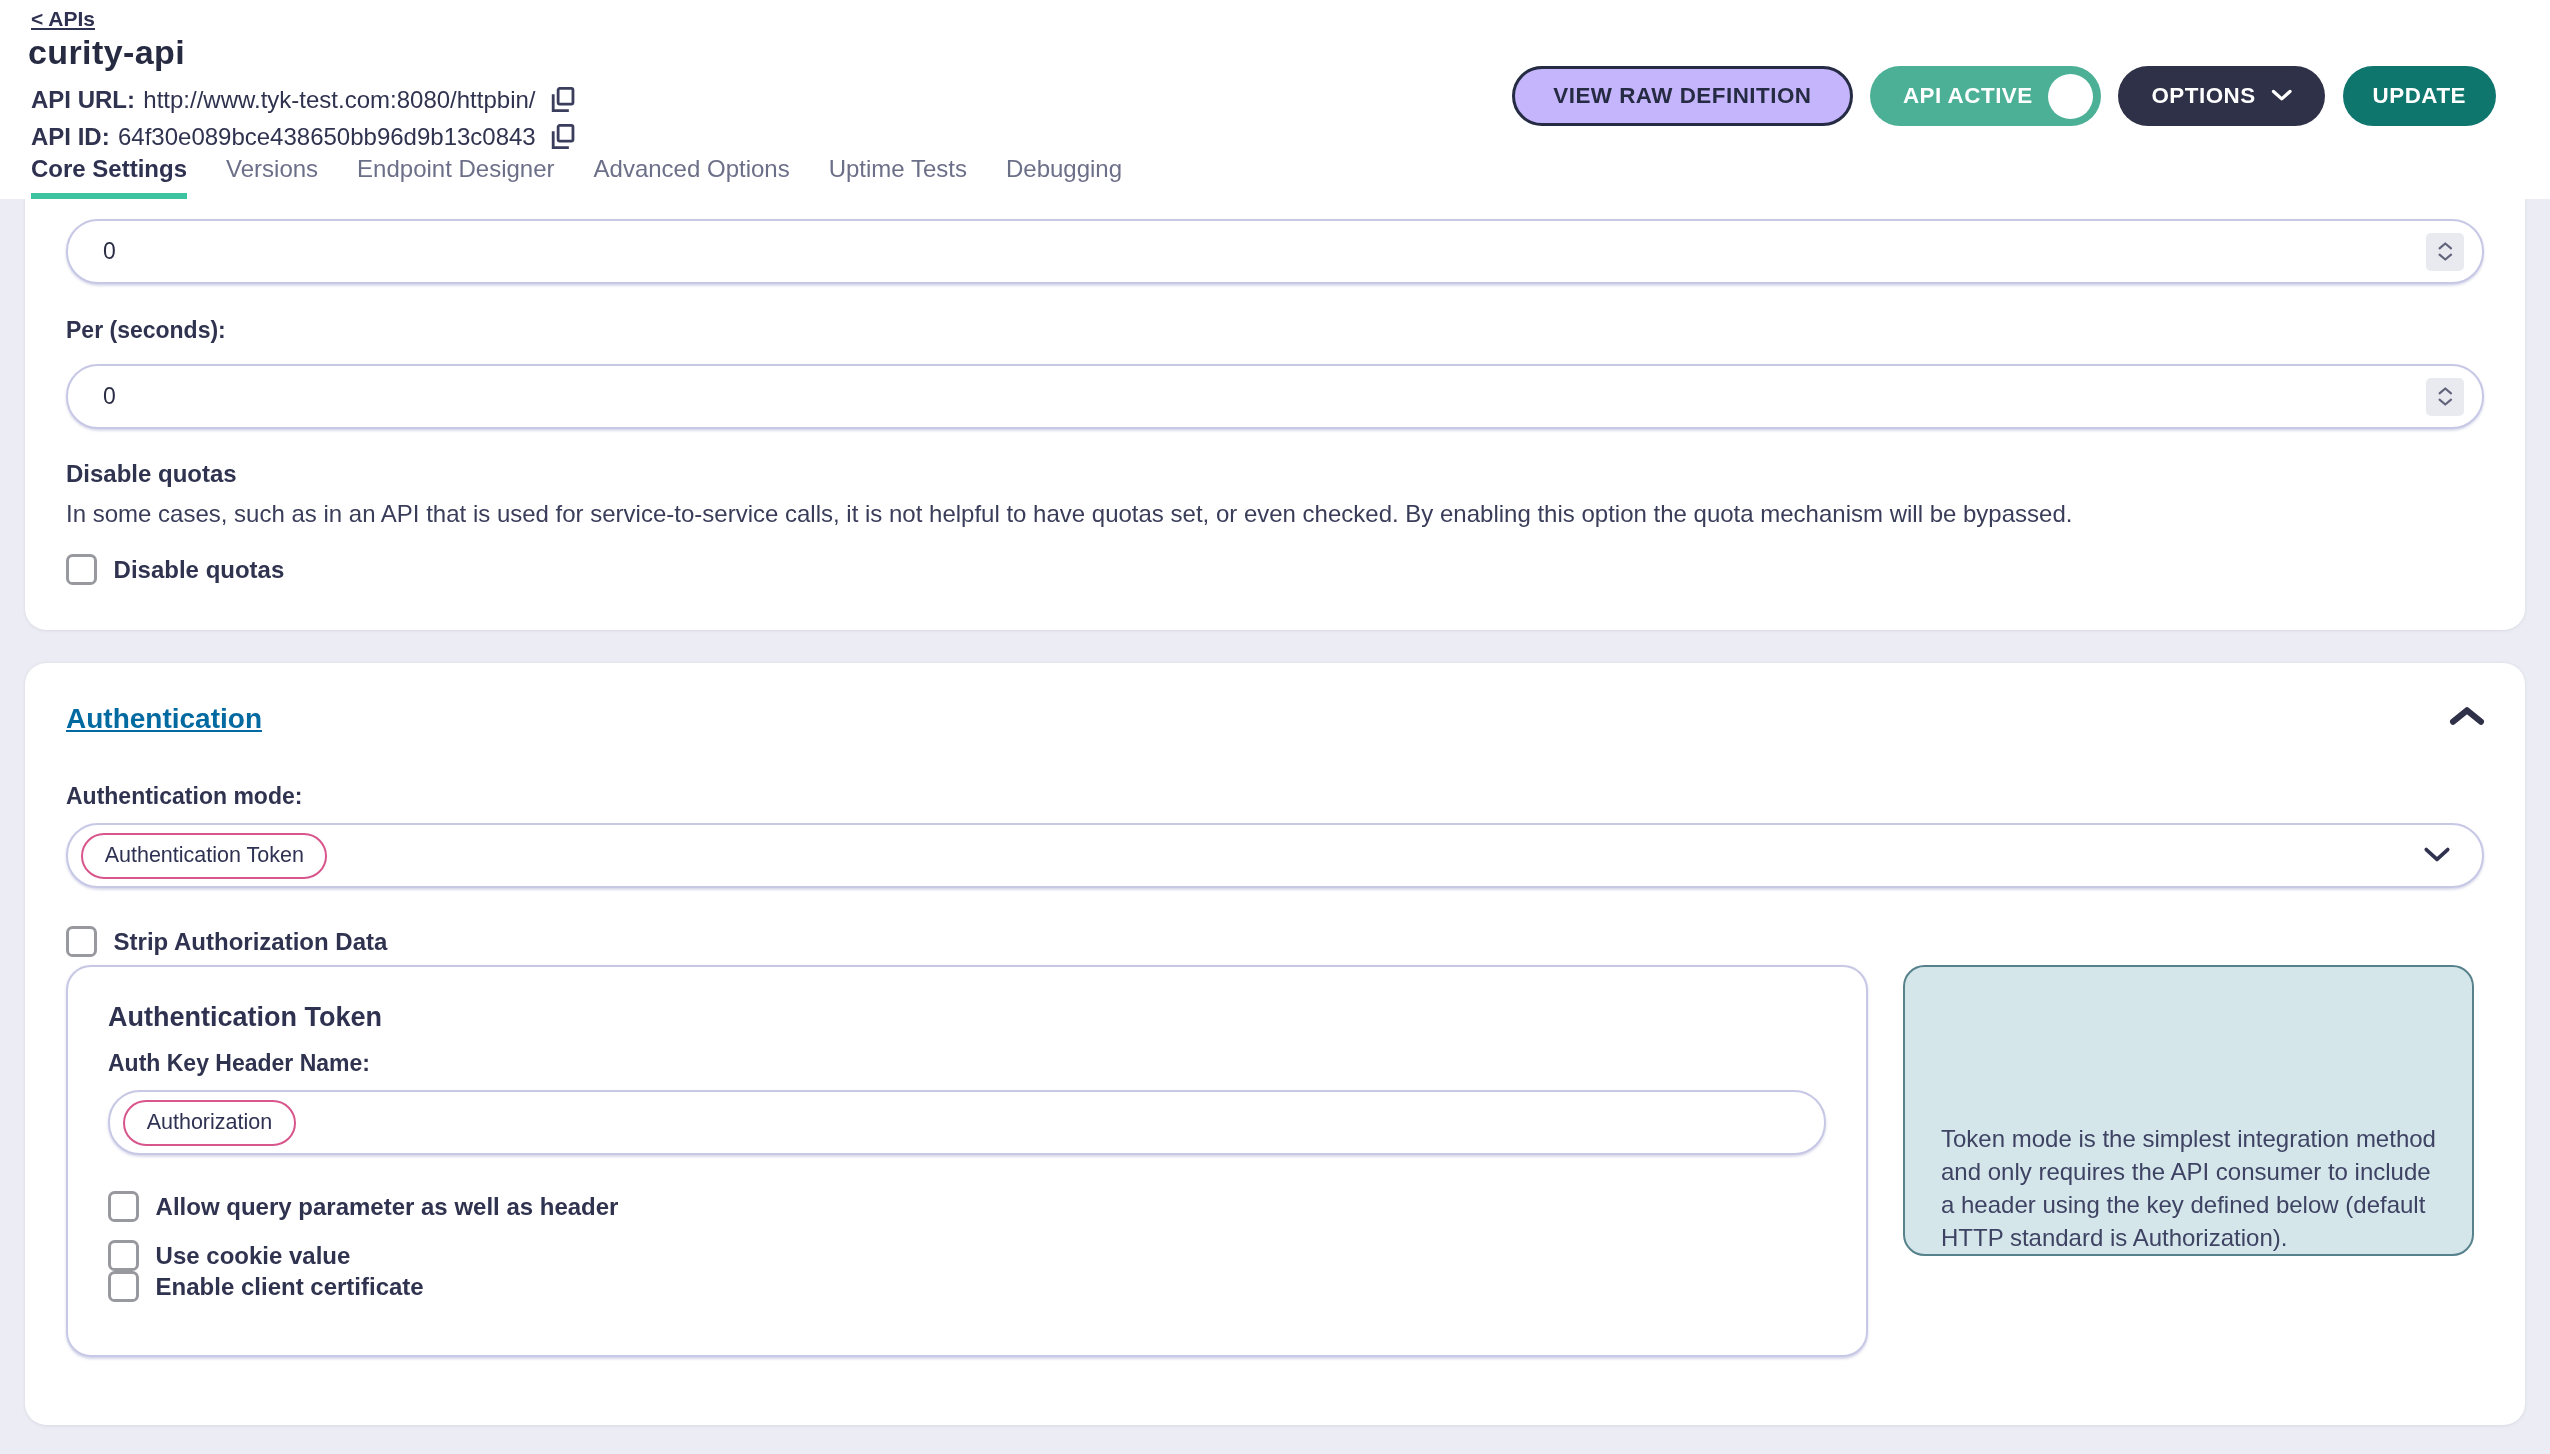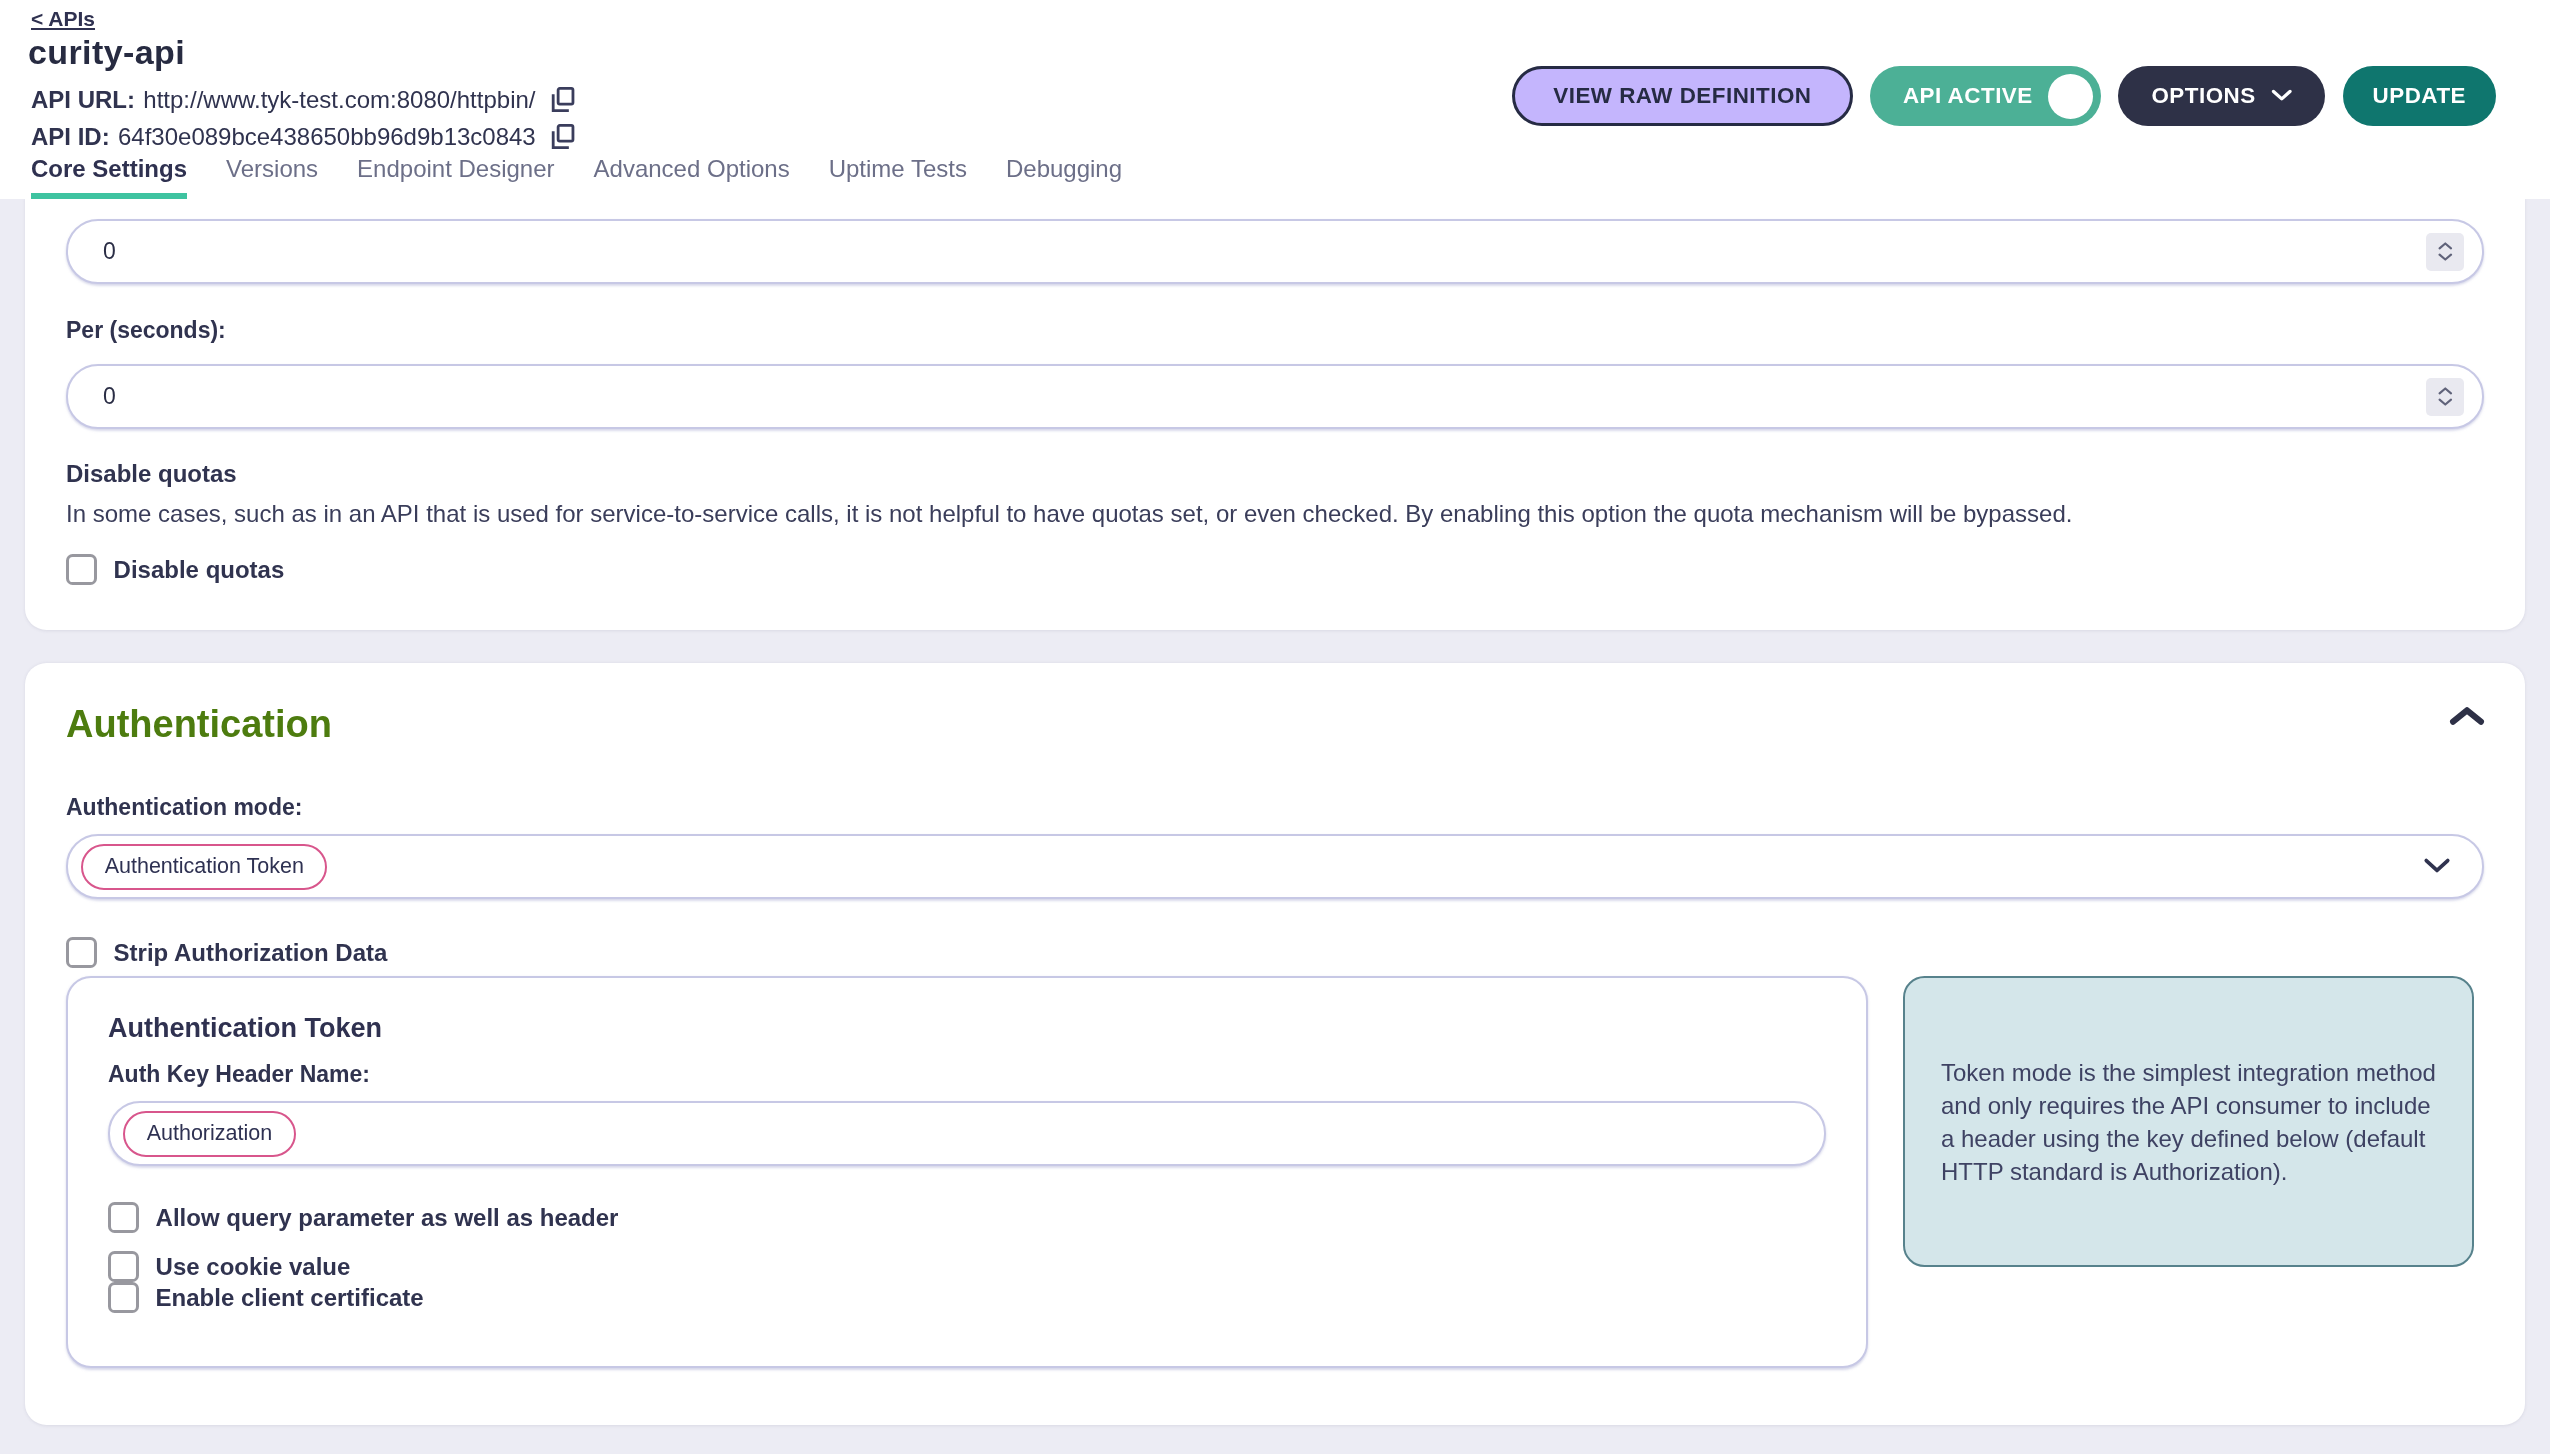--- a/index.html
+++ b/index.html
@@ -76,21 +76,21 @@
   .sec-heading { font-size:24px; font-weight:bold; color:#30334F; }
   .para { font-size:24px; color:#3A3D5A; }
 
   .cbrow { display:flex; align-items:center; gap:16.6px; }
   .cb {
     width:31px; height:31px; border:3.3px solid #98989F; border-radius:6.6px;
     background:#fff; flex:0 0 auto; cursor:pointer;
   }
   .cblabel { font-size:24px; font-weight:bold; color:#30334F; }
 
-  .auth-heading { font-size:38px; font-weight:600; color:#4d7c0f; }
+  .auth-heading { font-size:28px; font-weight:600; color:#0369a1;text-decoration:underline; }
   .collapse-btn { position:absolute; right:40px; top:43px; cursor:pointer; }
 
   .select {
     position:relative; height:65px; border:2.5px solid #C7C8E5; border-radius:32px;
     background:#fff; display:flex; align-items:center; padding:0 75px 0 13.2px;
     box-shadow:0 1.7px 2.5px rgba(151,153,200,0.40); cursor:pointer;
   }
   .chip {
     display:inline-flex; align-items:center; height:46px; padding:0 21.5px;
     border:2.5px solid #D8568C; border-radius:23px; background:#fff;
@@ -102,21 +102,21 @@
   .token-panel {
     width:1802px; height:392px; border:2.5px solid #C7C8E5; border-radius:25px;
     background:#fff; padding:35px 40px 0;
     box-shadow:0 1.7px 2.5px rgba(151,153,200,0.40);
   }
   .panel-heading { font-size:27px; font-weight:600; color:#2F3150; }
 
   .info-box {
     width:571px; height:291px; margin-left:35px;
     background:#D4E6EA; border:2.5px solid #57828C; border-radius:21.5px;
-    display:flex; align-items:center; padding:0 36px;
+    display:flex; align-items:flex-end; padding:0 36px;
     font-size:24px; line-height:1.38; color:#3E4263;
   }
 </style>
 </head>
 <body>
 
 <div class="header">
   <div class="breadcrumb">&lt; APIs</div>
   <div class="page-title">curity-api</div>
 

